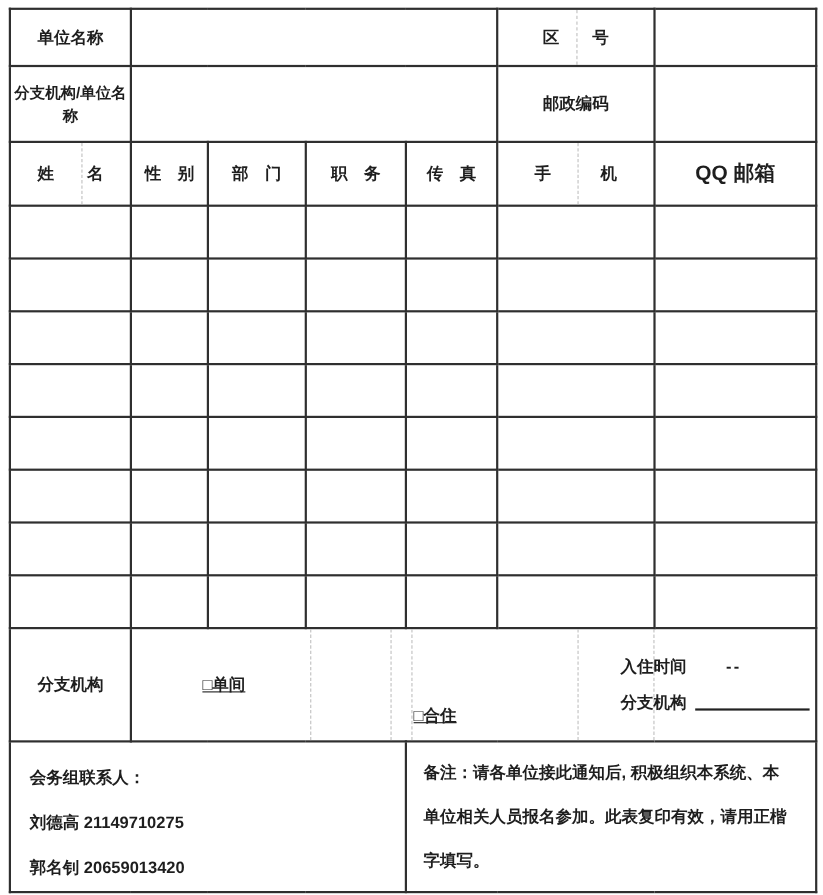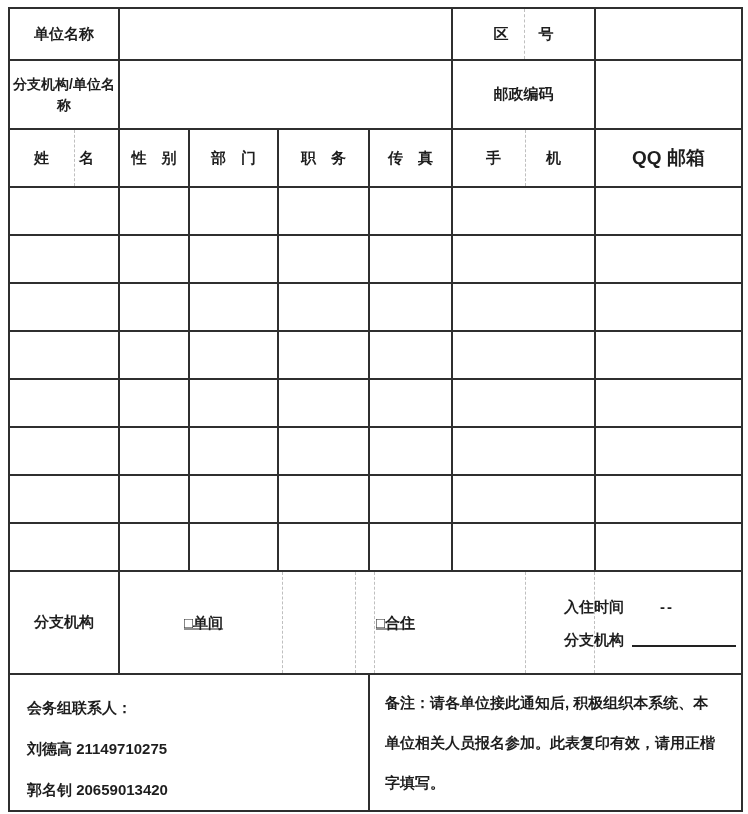--- a/index.html
+++ b/index.html
@@ -24,21 +24,21 @@
   tr.r13{height:130px}
   td.branch{font-size:14px;line-height:21px;padding:0 1px;}
   td.qq{font-size:19px;}
   .vdash{
     position:absolute;top:0;bottom:0;width:0;
     border-left:1px dashed #bfbfbf;pointer-events:none;
   }
   
   .opt{position:absolute;top:50%;transform:translateY(-50%);white-space:nowrap;text-decoration:underline;}
   .opt.single{left:64px;}
-  .opt.shared{left:256px;}
+  .opt.shared{left:256px;margin-top:28px;}
   .checkin-block{
     position:absolute;left:444px;top:50%;transform:translateY(-50%);
     text-align:left;line-height:33px;white-space:nowrap;
   }
   .dashes{margin-left:36px;letter-spacing:2px;}
   .blank-line{
     display:inline-block;width:104px;height:2px;background:#222;
     margin-left:8px;vertical-align:-2px;
   }
   

